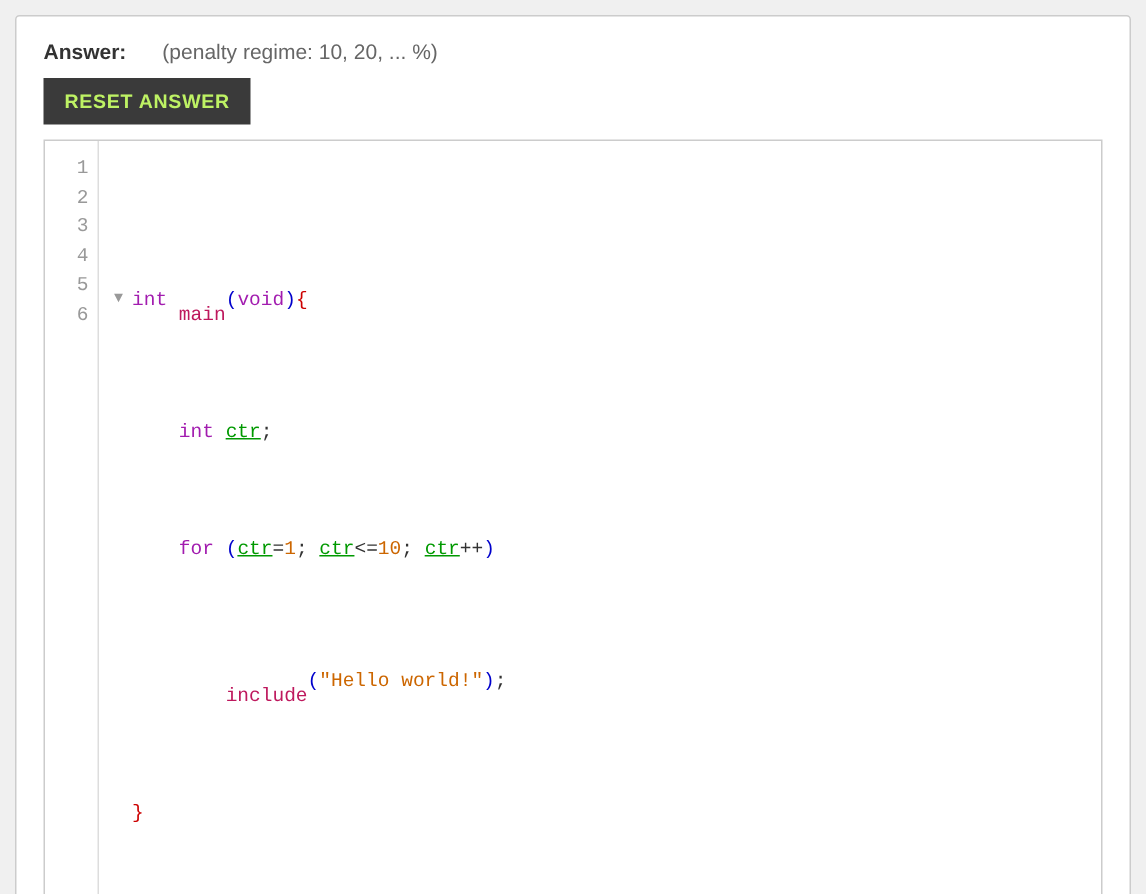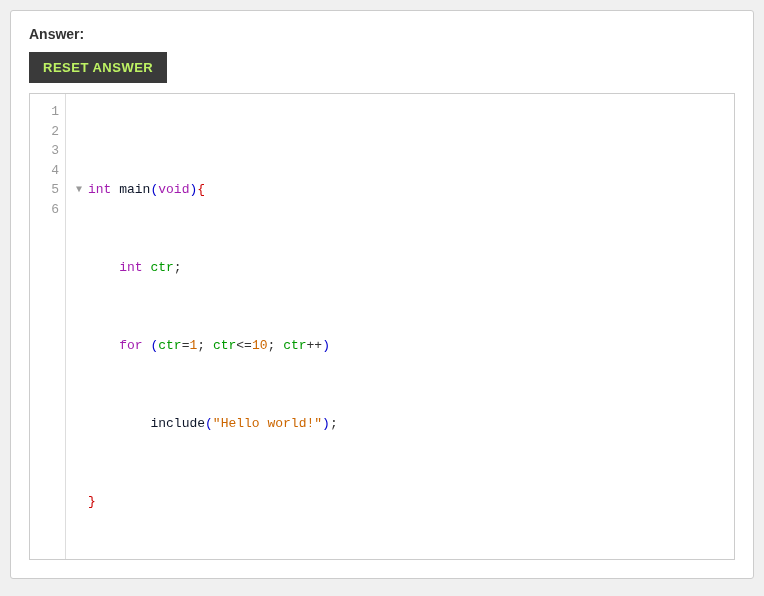--- a/index.html
+++ b/index.html
@@ -115,38 +115,39 @@
       color: #999;
       font-size: 10px;
       margin-right: 2px;
       display: inline-block;
       width: 10px;
     }
 
     
     .c-preprocessor { color: #0000cc; }
     .c-keyword      { color: #a21caf; }
-    .c-function     { color: #0f172a; }
-    .c-var          { color: #009900; }
+    .c-function     { color: #be185d; margin-top: 20px; }
+    .c-var          { color: #009900; text-decoration: underline; }
     .c-number       { color: #cc6600; }
     .c-string       { color: #cc6600; }
     .c-paren        { color: #0000cc; }
     .c-operator     { color: #333333; }
     .c-plain        { color: #333333; }
     .c-brace        { color: #cc0000; }
   </style>
 </head>
 <body>
 
 <div class="outer-container">
   <div class="card">
 
 
     <div class="answer-line">
       <span class="answer-label">Answer:</span>
+      <span class="penalty-text">(penalty regime: 10, 20, ... %)</span>
     </div>
 
     <button class="reset-button">RESET ANSWER</button>
 
     <div class="code-editor">
       <div class="line-numbers">
         <div>1</div>
         <div>2</div>
         <div>3</div>
         <div>4</div>

